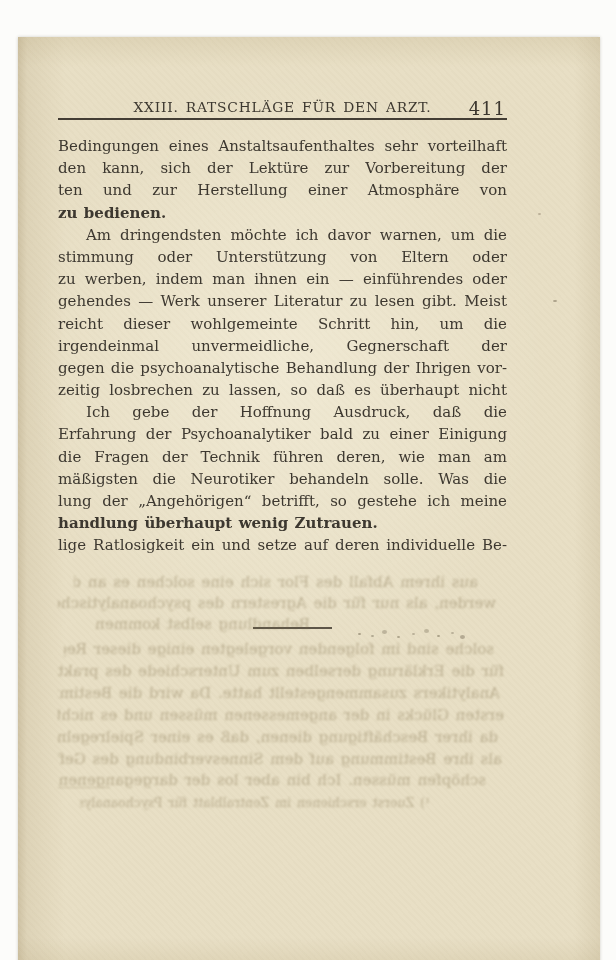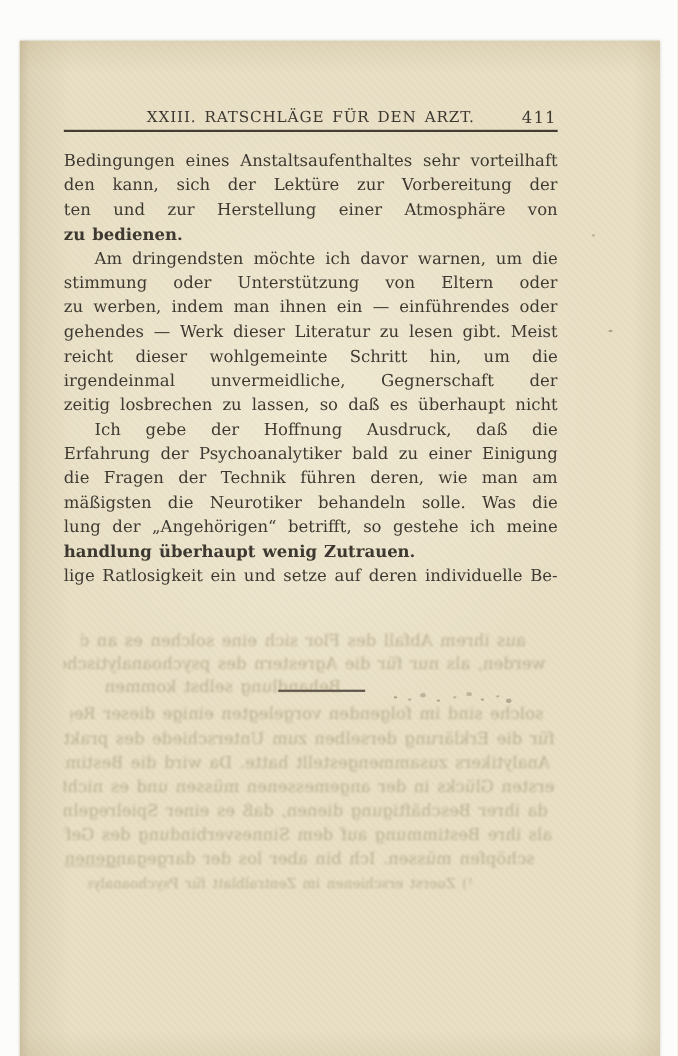--- a/index.html
+++ b/index.html
@@ -33,21 +33,21 @@
   }
   .header-title {
     position: absolute; left: 0; right: 0; top: 1px;
     text-align: center;
     font-size: 13.8px;
     letter-spacing: 0.8px;
     word-spacing: 2px;
   }
   .page-number {
     position: absolute; right: 1px; top: 0;
-    font-size: 15px;
+    font-size: 18px;
     letter-spacing: 1px;
   }
   .header-rule {
     position: absolute; left: 40px; top: 81px;
     width: 449px; height: 1.7px;
     background: #433d34;
   }
   
   .body-text {
     position: absolute; left: 40px; top: 98px;
@@ -130,23 +130,24 @@
   <div class="header-rule"></div>
 
   <div class="body-text">
       <div class="line j">Bedingungen eines Anstaltsaufenthaltes sehr vorteilhaft wer-</div>
       <div class="line j">den kann, sich der Lektüre zur Vorbereitung der Analysier-</div>
       <div class="line j">ten und zur Herstellung einer Atmosphäre von Beeinflussung</div>
       <div class="line last">zu bedienen.</div>
       <div class="line j indent">Am dringendsten möchte ich davor warnen, um die Zu-</div>
       <div class="line j">stimmung oder Unterstützung von Eltern oder Angehörigen</div>
       <div class="line j">zu werben, indem man ihnen ein — einführendes oder tiefer</div>
-      <div class="line j">gehendes — Werk dieser Literatur zu lesen gibt. Meist</div>
+      <div class="line j">gehendes — Werk unserer Literatur zu lesen gibt. Meist</div>
       <div class="line j">reicht dieser wohlgemeinte Schritt hin, um die naturgemäße,</div>
       <div class="line j">irgendeinmal unvermeidliche, Gegnerschaft der Angehörigen</div>
+      <div class="line j">gegen die psychoanalytische Behandlung der Ihrigen vor-</div>
       <div class="line j">zeitig losbrechen zu lassen, so daß es überhaupt nicht zum</div>
       <div class="line j indent">Ich gebe der Hoffnung Ausdruck, daß die fortschreitende</div>
       <div class="line j">Erfahrung der Psychoanalytiker bald zu einer Einigung über</div>
       <div class="line j">die Fragen der Technik führen deren, wie man am zweck-</div>
       <div class="line j">mäßigsten die Neurotiker behandeln solle. Was die Behand-</div>
       <div class="line j">lung der „Angehörigen“ betrifft, so gestehe ich meine völ-</div>
       <div class="line last">handlung überhaupt wenig Zutrauen.</div>
       <div class="line j">lige Ratlosigkeit ein und setze auf deren individuelle Be-</div>
     </div>
 

